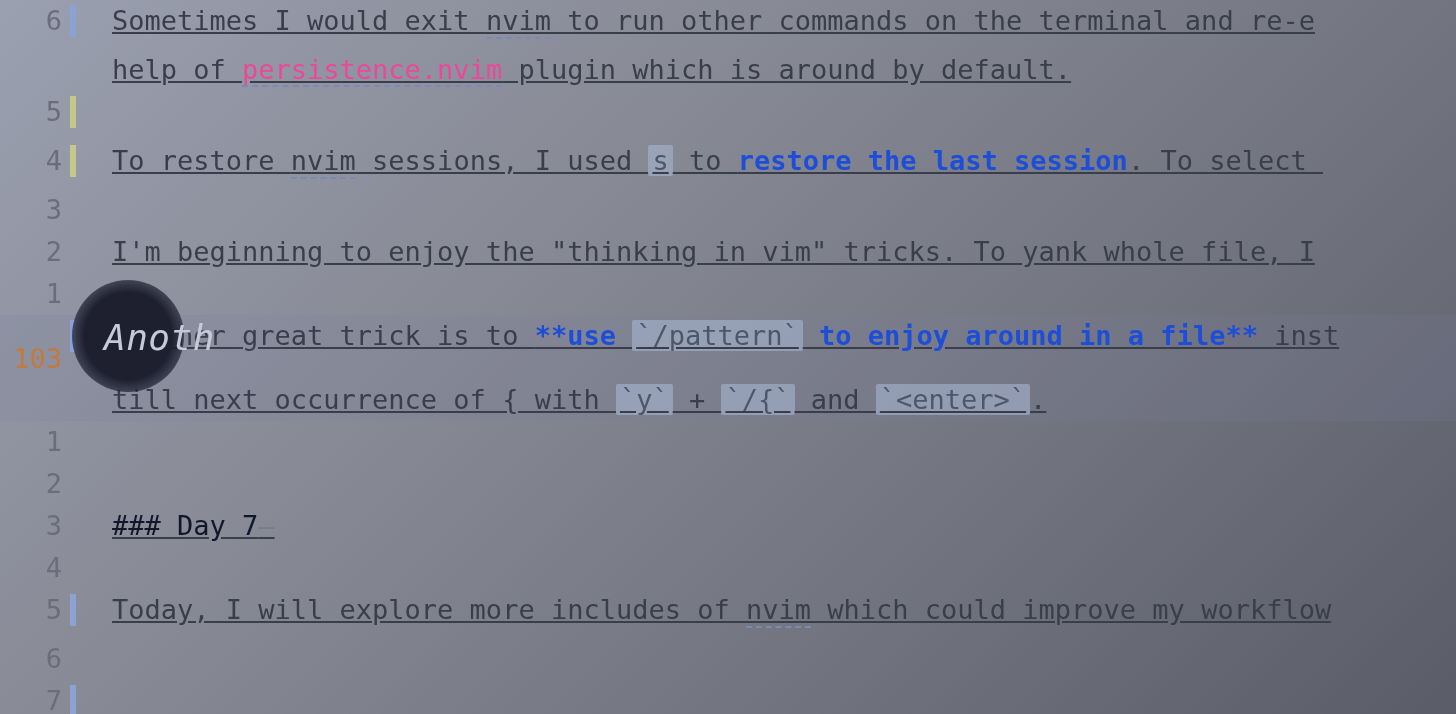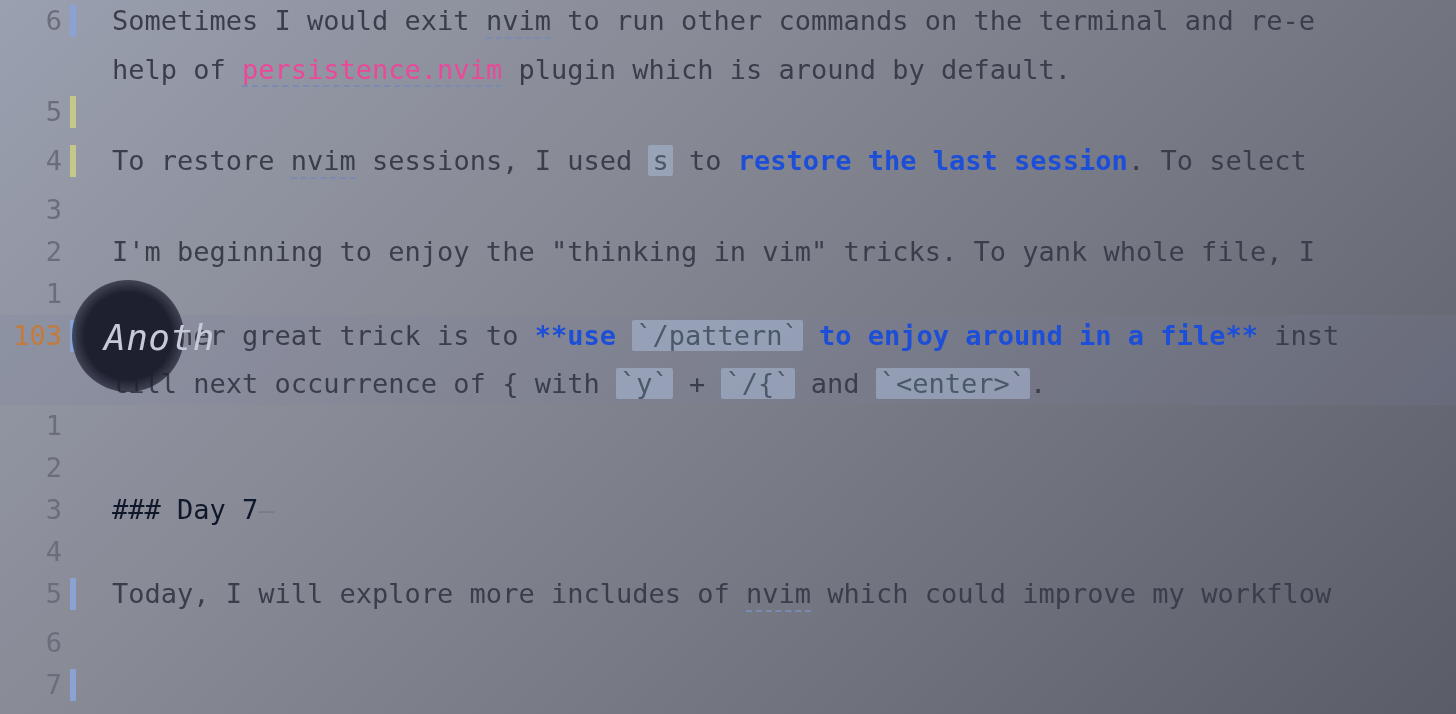--- a/index.html
+++ b/index.html
@@ -25,38 +25,39 @@
   white-space: pre;
 }
 .gutter {
   width: 70px;
   text-align: right;
   padding-right: 8px;
   color: #6b6e7a;
   user-select: none;
   flex-shrink: 0;
 }
-.gutter.current { color: #c47a3a; font-weight: 500; }
+.gutter.current { color: #c47a3a; font-weight: 500; margin-top: 23px; }
 .marker {
   width: 12px;
   flex-shrink: 0;
   margin-right: 30px;
 }
 .marker .bar {
   display: inline-block;
   width: 6px;
   height: 32px;
   margin-top: 5px;
 }
 .bar.blue { background: #8aa3d4; }
 .bar.yellow { background: #c5c888; }
 .content {
   flex: 1;
   color: #3a3d4a;
   overflow: hidden;
+  text-decoration: underline;
 }
 .content .bold { font-weight: 700; color: #1d4ed8; }
 .content .link { color: #ec4899; border-bottom: 2px dashed #7a8ab0; }
 .content .underline-dash { border-bottom: 2px dashed #7a8ab0; padding-bottom:1px; }
 .content .hl-key { background: rgba(170,185,215,0.55); padding: 0 4px; color: #4a5868; border-radius:2px; }
 .content .heading { color: #0f172a; font-weight: 500; }
 .content .num-list { color: #a56840; font-weight: 700; }
 .content .trail { color: #7a7d88; }
 .current-line {
   background: rgba(120,130,160,0.18);

